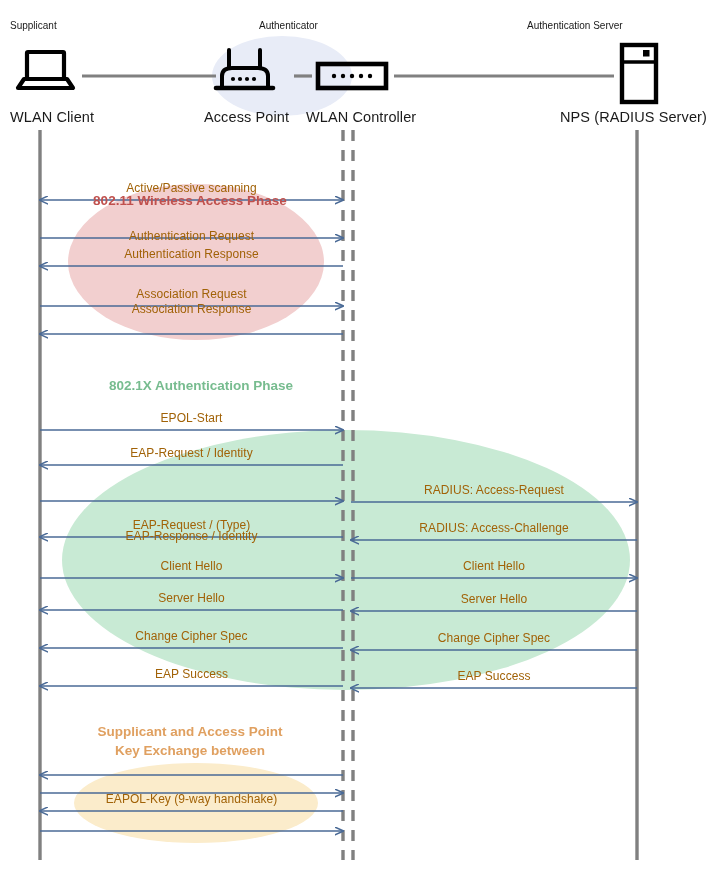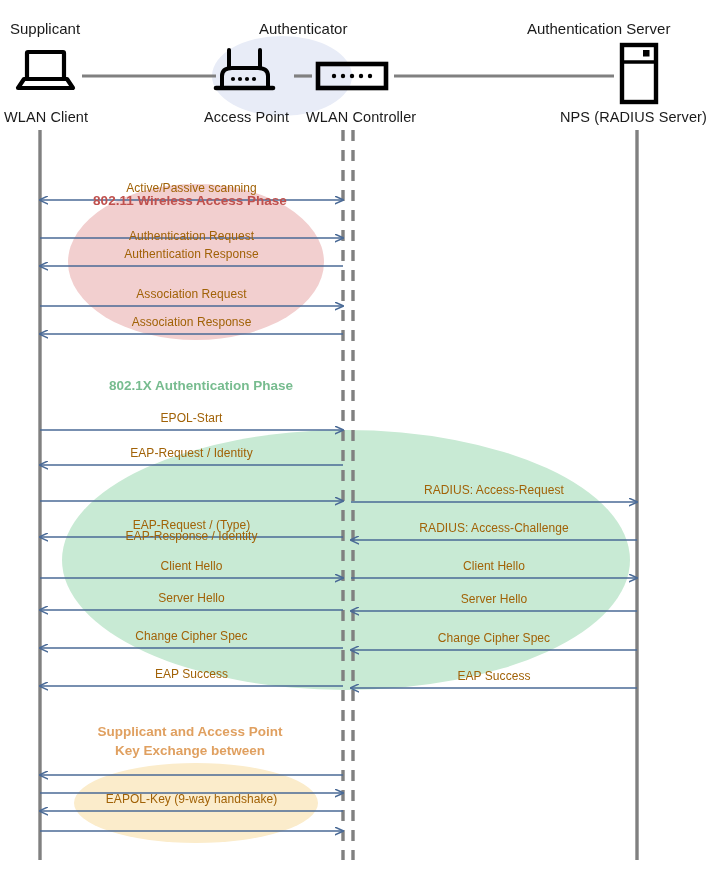--- a/index.html
+++ b/index.html
@@ -19,21 +19,21 @@
   
   .hdr-label{
     position:absolute;
     font-size:14.5px;
     color:#1a1a1a;
     white-space:nowrap;
     letter-spacing:.1px;
   }
   .role-label{
     position:absolute;
-    font-size:15px;
+    font-size:10px;
     color:#1a1a1a;
     white-space:nowrap;
   }
 
   
   .phase-title{
     position:absolute;
     font-size:13.5px;
     font-weight:600;
     white-space:nowrap;
@@ -151,39 +151,39 @@
         <line x1="351" x2="637" y1="688" y2="688" stroke="#4a6a96" stroke-width="1.7" marker-start="url(#ah-l)"></line>
       </g>
   </svg>
 
   <div id="role-labels">
       <div class="role-label" style="left: 10px; top: 20px;">Supplicant</div>
       <div class="role-label" style="left: 259px; top: 20px;">Authenticator</div>
       <div class="role-label" style="left: 527px; top: 20px;">Authentication Server</div>
     </div>
   <div id="node-labels">
-      <div class="hdr-label" style="left: 4px; top: 109px;">WLAN Client</div>
+      <div class="hdr-label" style="left: 10px; top: 109px;">WLAN Client</div>
       <div class="hdr-label" style="left: 204px; top: 109px;">Access Point</div>
       <div class="hdr-label" style="left: 306px; top: 109px;">WLAN Controller</div>
       <div class="hdr-label" style="left: 560px; top: 109px;">NPS (RADIUS Server)</div>
     </div>
   <div id="phase-labels">
       <div class="phase-title" style="left: 190px; top: 147px; color: rgb(192, 80, 77); transform: translateX(-50%); margin-top: 44px;">802.11 Wireless Access Phase</div>
       <div class="phase-title" style="left: 201px; top: 376px; color: rgb(119, 188, 143); transform: translateX(-50%);">802.1X Authentication Phase</div>
       <div class="phase-title" style="left: 190px; top: 722px; color: rgb(224, 160, 96); transform: translateX(-50%);">
         <div>Supplicant and Access Point</div>
         <div>Key Exchange between</div>
       </div>
     </div>
   <div id="msg-labels">
       <div class="msg" style="left: 191.5px; top: 181px;">Active/Passive scanning</div>
       <div class="msg" style="left: 191.5px; top: 229px;">Authentication Request</div>
       <div class="msg" style="left: 191.5px; top: 247px;">Authentication Response</div>
       <div class="msg" style="left: 191.5px; top: 287px;">Association Request</div>
-      <div class="msg" style="left: 191.5px; top: 315px;">Association Response</div>
+      <div class="msg" style="left: 191.5px; top: 302px;">Association Response</div>
       <div class="msg" style="left: 191.5px; top: 411px;">EPOL-Start</div>
       <div class="msg" style="left: 191.5px; top: 446px;">EAP-Request / Identity</div>
       <div class="msg" style="left: 191.5px; top: 482px; margin-top: 47px;">EAP-Response / Identity</div>
       <div class="msg" style="left: 191.5px; top: 518px;">EAP-Request / (Type)</div>
       <div class="msg" style="left: 191.5px; top: 559px;">Client Hello</div>
       <div class="msg" style="left: 191.5px; top: 591px;">Server Hello</div>
       <div class="msg" style="left: 191.5px; top: 629px;">Change Cipher Spec</div>
       <div class="msg" style="left: 191.5px; top: 667px;">EAP Success</div>
       <div class="msg" style="left: 191.5px; top: 792px;">EAPOL-Key (9-way handshake)</div>
       <div class="msg" style="left: 494px; top: 483px;">RADIUS: Access-Request</div>

